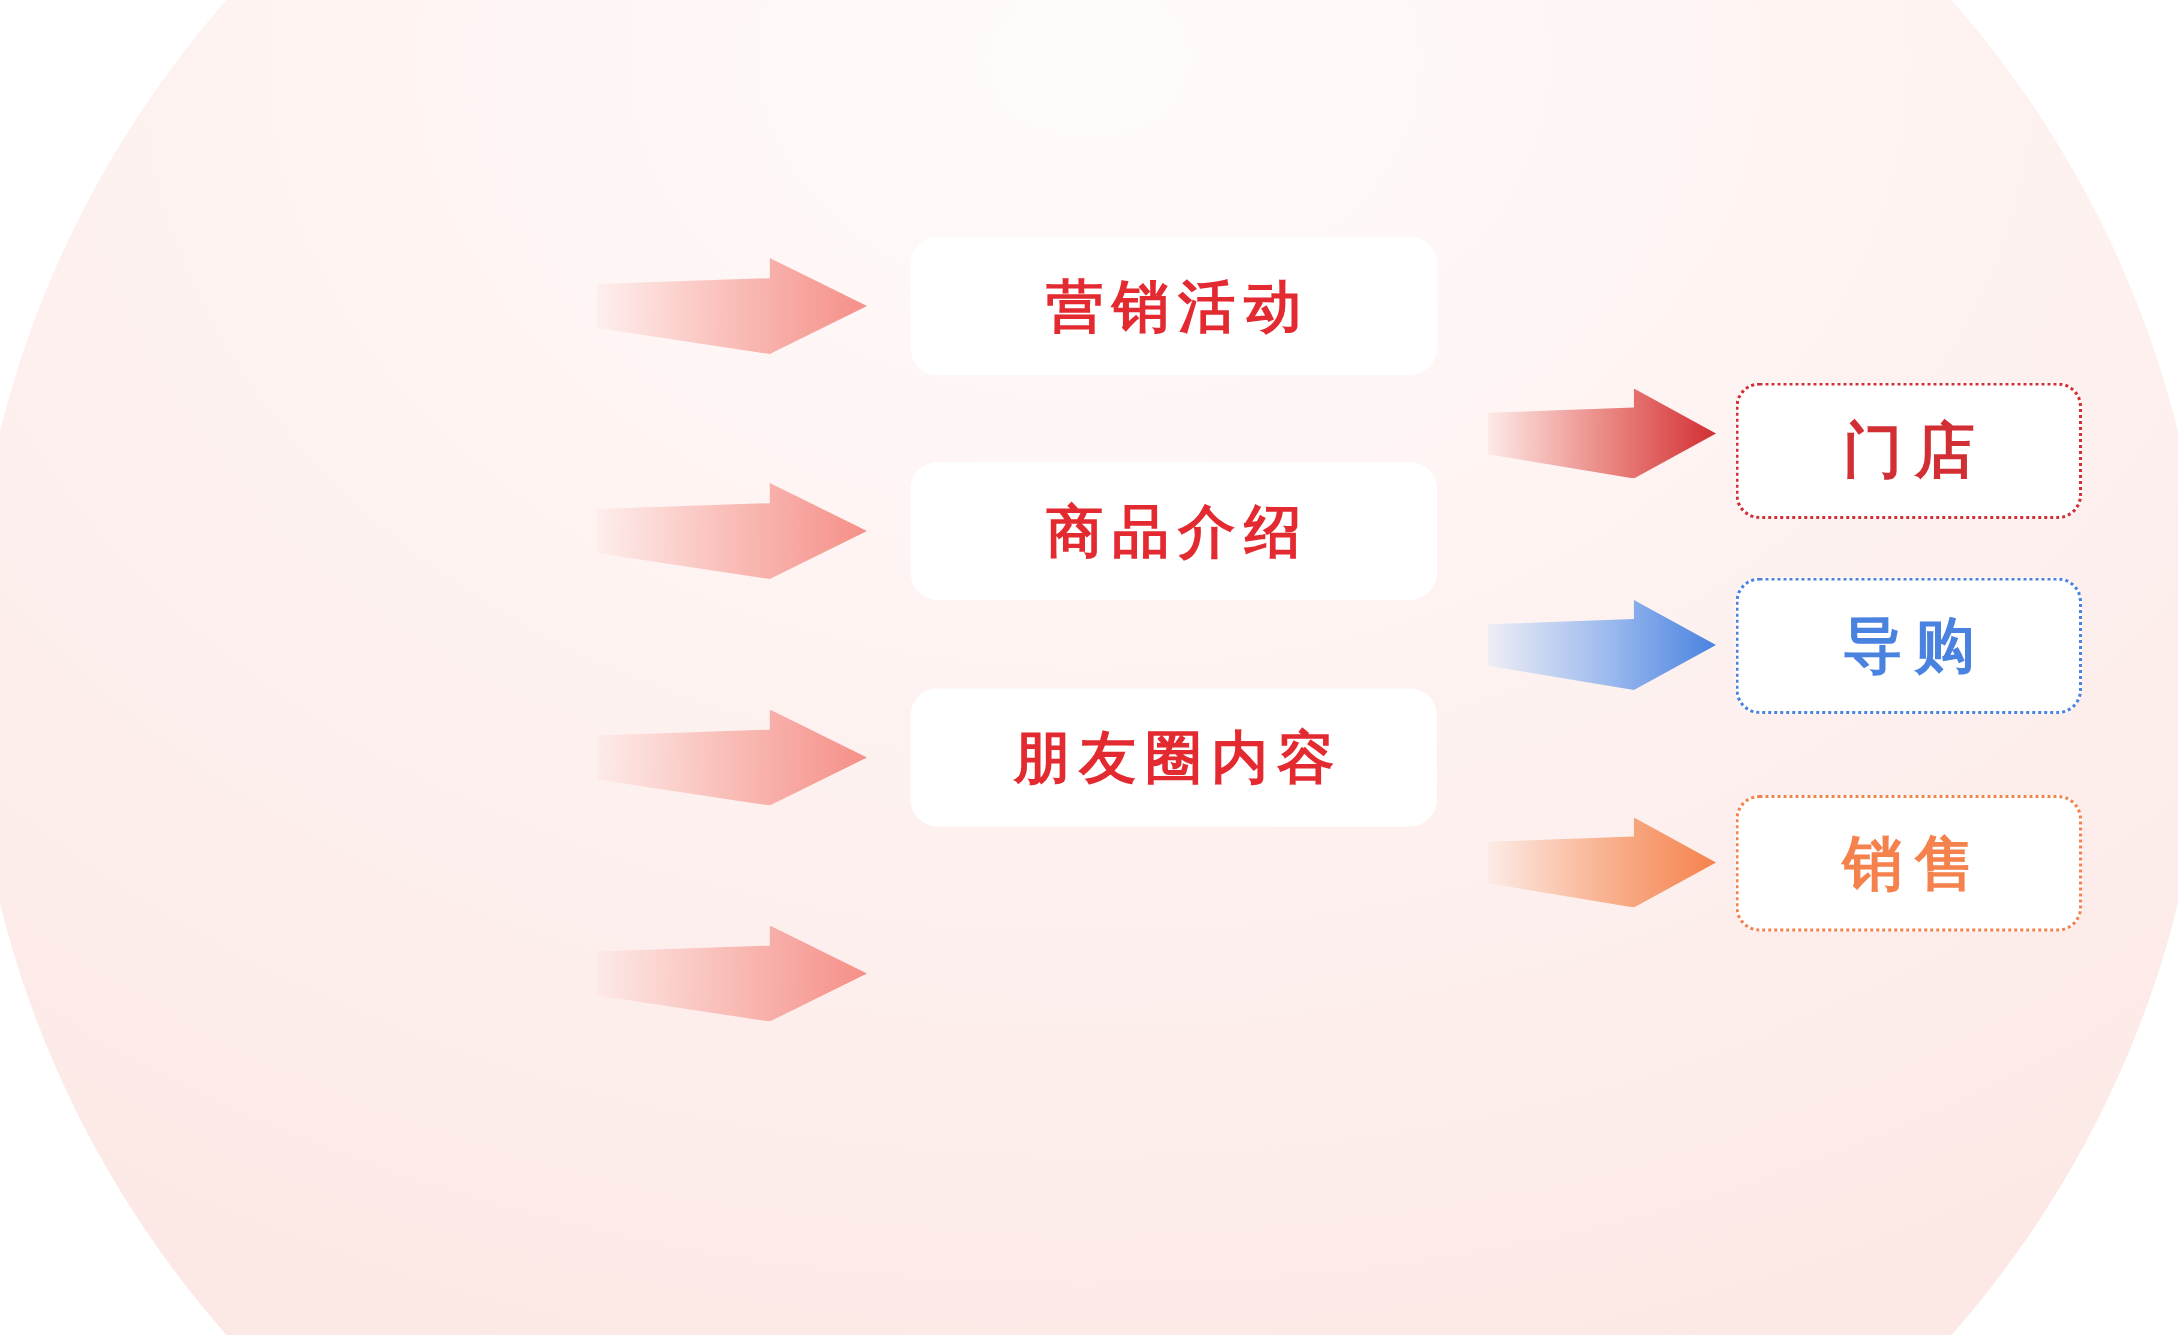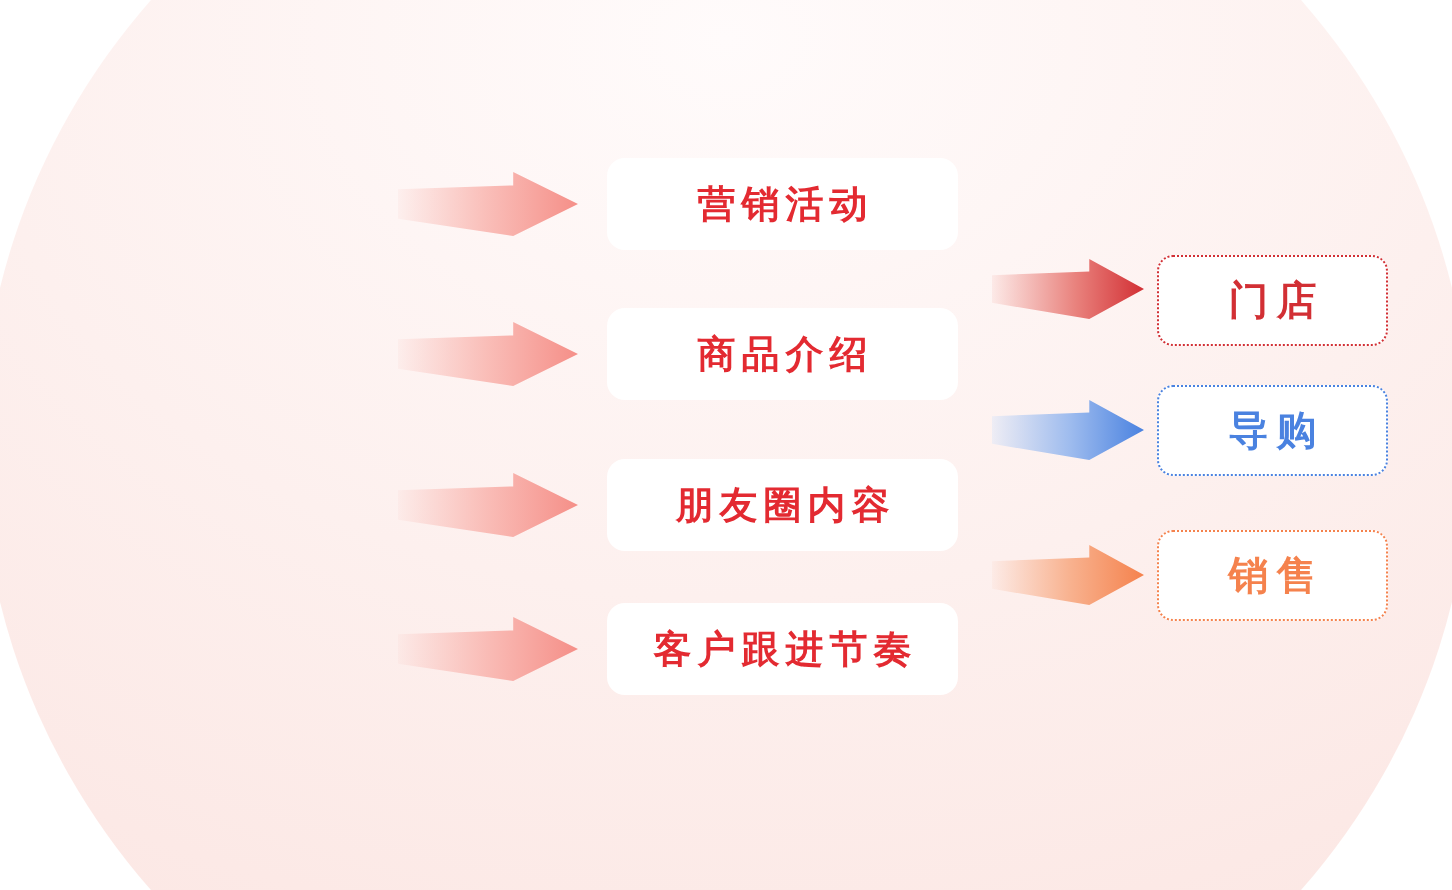--- a/index.html
+++ b/index.html
@@ -167,23 +167,20 @@
 
   <div class="mid-box m1">
     <span class="label">营销活动</span>
   </div>
   <div class="mid-box m2">
     <span class="label">商品介绍</span>
   </div>
   <div class="mid-box m3">
     <span class="label">朋友圈内容</span>
   </div>
-  <div class="mid-box m4">
-    <span class="label">客户跟进节奏</span>
-  </div>
 
   <div class="arrow to-right to-store"></div>
   <div class="arrow to-right to-guide"></div>
   <div class="arrow to-right to-sales"></div>
 
   <div class="right-box r1" style="color: rgb(210, 47, 52);">
     <span class="label">门店</span>
   </div>
   <div class="right-box r2" style="color: rgb(74, 130, 224);">
     <span class="label">导购</span>

